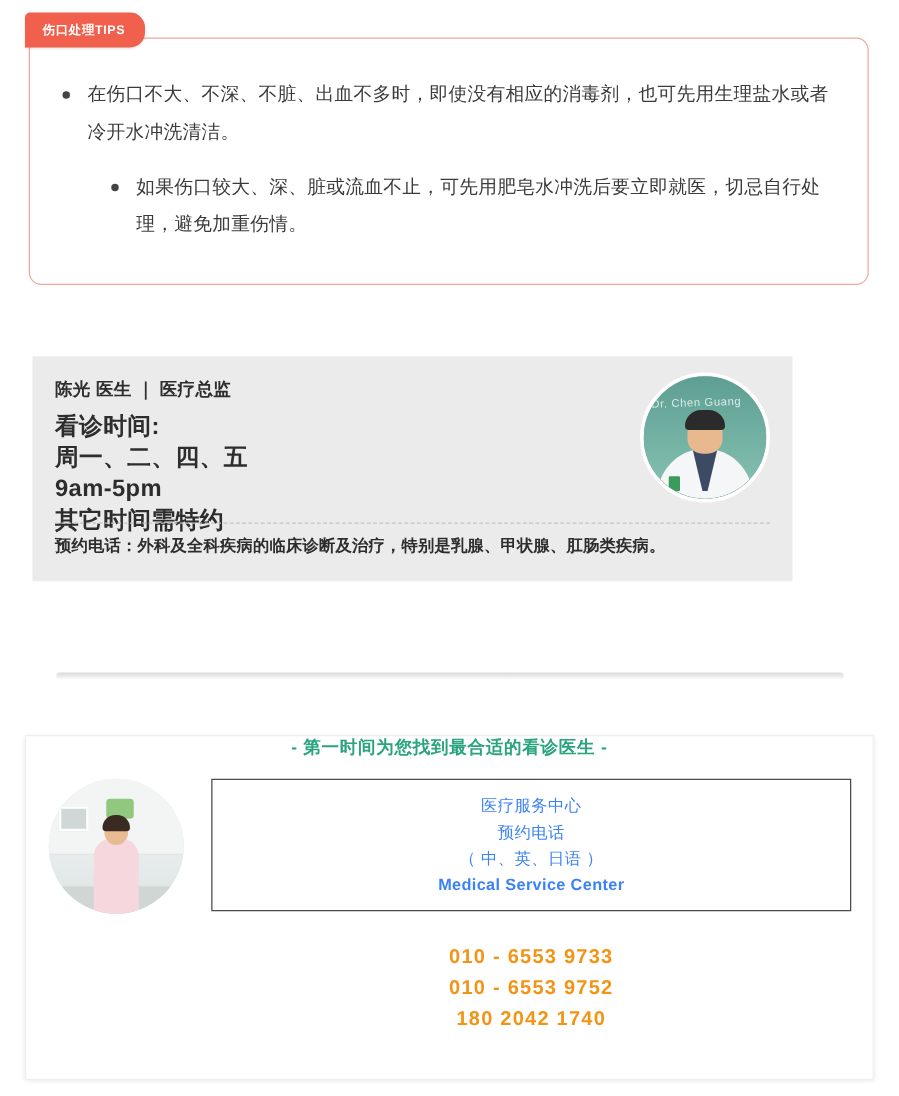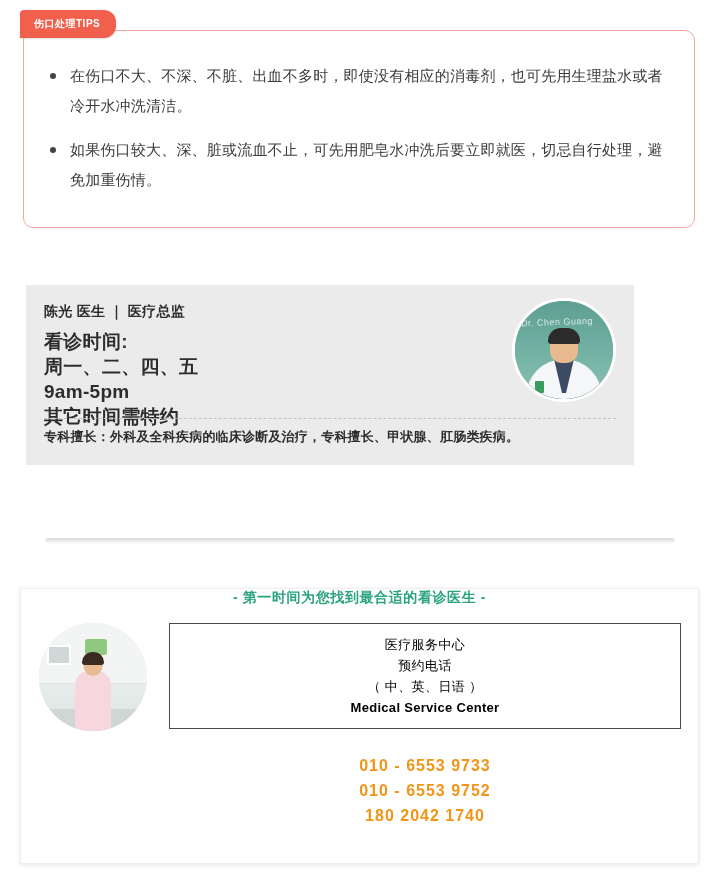--- a/index.html
+++ b/index.html
@@ -54,21 +54,21 @@
     list-style: none;
   }
   .tips-list li {
     position: relative;
     font-size: 15px;
     line-height: 30px;
     color: #3b3b3b;
     margin-bottom: 14px;
     letter-spacing: 0.2px;
   }
-  .tips-list li:last-child { margin-bottom: 0; }
+  .tips-list li:last-child { margin-bottom: 0; margin-left: 39px; }
   .tips-list li::before {
     content: "";
     position: absolute;
     left: -20px;
     top: 12px;
     width: 6px;
     height: 6px;
     background: #444;
     border-radius: 50%;
   }
@@ -314,21 +314,21 @@
     border: 1px solid #4a4a4a;
     box-sizing: border-box;
     display: flex;
     flex-direction: column;
     align-items: center;
     justify-content: center;
   }
   .contact-box div {
     font-size: 13px;
     line-height: 21px;
-    color: #000000;
+    color: #3b82f6;
     letter-spacing: 0.4px;
   }
   .contact-box .en {
     font-weight: bold;
     letter-spacing: 0.3px;
   }
   .phones {
     position: absolute;
     left: 148px;
     top: 130px;
@@ -357,21 +357,21 @@
 </div>
 
 <div class="doctor-card">
   <div class="doctor-name">陈光 医生 ｜ 医疗总监</div>
   <div class="doctor-line">看诊时间:</div>
   <div class="doctor-line">周一、二、四、五</div>
   <div class="doctor-line">9am-5pm</div>
   <div class="doctor-line">其它时间需特约</div>
 
   <div class="doctor-divider"></div>
-  <div class="doctor-spec">专科擅长：外科及全科疾病的临床诊断及治疗，专科擅长、甲状腺、肛肠类疾病。</div>
+  <div class="doctor-spec">预约电话：外科及全科疾病的临床诊断及治疗，特别是乳腺、甲状腺、肛肠类疾病。</div>
 
   <div class="doctor-photo">
     <div class="photo-inner"></div>
     <div class="photo-text">Dr. Chen Guang</div>
     <div class="photo-coat"></div>
     <div class="photo-head"></div>
     <div class="photo-hair"></div>
     <div class="photo-badge"></div>
   </div>
 </div>

